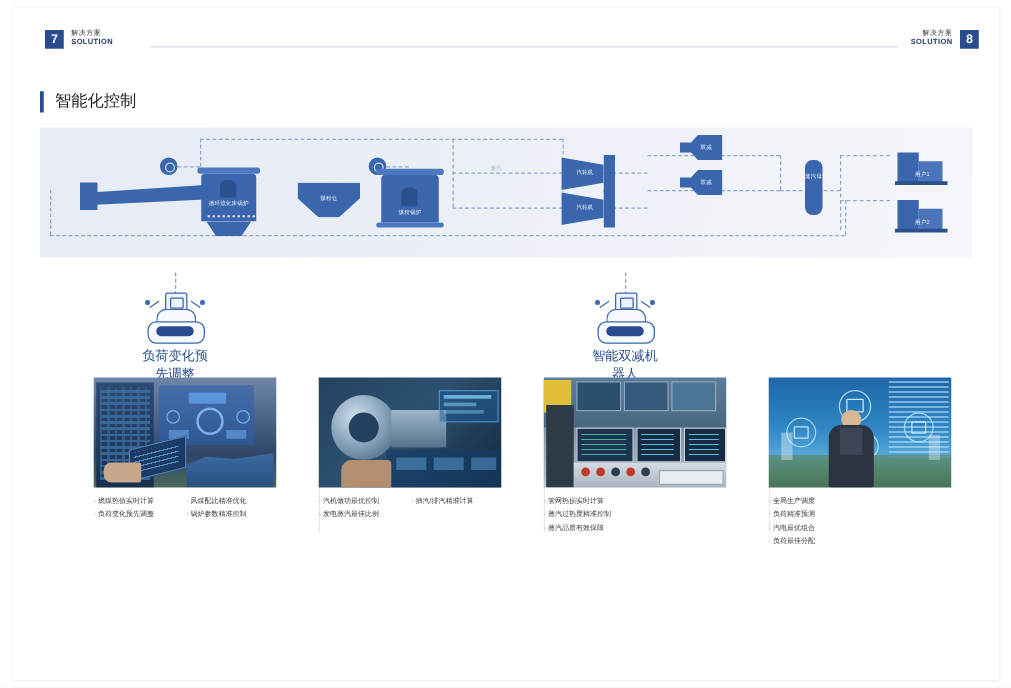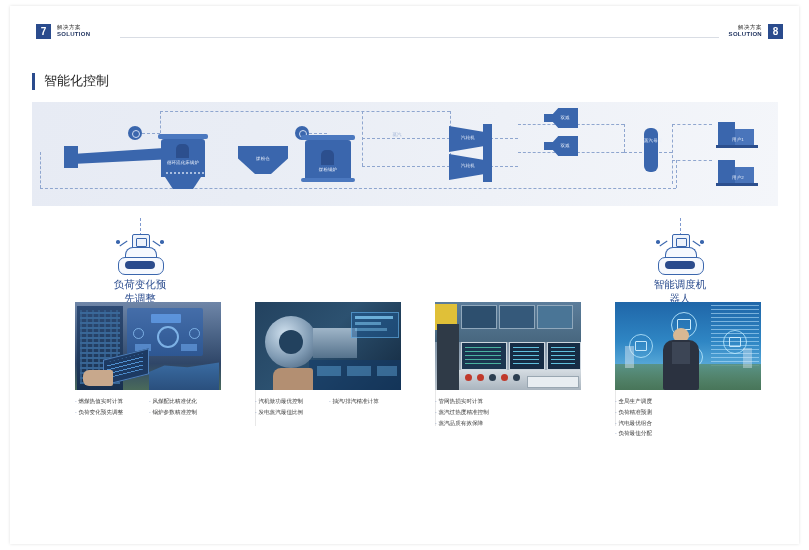--- a/index.html
+++ b/index.html
@@ -220,33 +220,33 @@
         <div class="r-ant l"></div>
         <div class="r-ant r"></div>
         <div class="r-antdot l"></div>
         <div class="r-antdot r"></div>
         <div class="r-head"></div>
         <div class="r-body"></div>
         <div class="r-visor"></div>
       </div>
       <div class="rlabel">负荷变化预先调整</div>
     </div>
-    <div class="rcol" style="left:618px;">
+    <div class="rcol" style="left:438px;">
       <div class="rstem"></div>
       <div class="robot">
         <div class="r-badge"></div>
         <div class="r-ant l"></div>
         <div class="r-ant r"></div>
         <div class="r-antdot l"></div>
         <div class="r-antdot r"></div>
         <div class="r-head"></div>
         <div class="r-body"></div>
         <div class="r-visor"></div>
       </div>
-      <div class="rlabel">智能调度机器人</div>
+      <div class="rlabel">智能双减机器人</div>
     </div>
   </div>
 
   <div class="cards">
 
     <div class="card" style="left:43px;">
       <div class="photo" style="background:linear-gradient(180deg,#6f86a8 0%,#4a6386 38%,#2f4668 70%,#4a6a5a 100%);">
         <div class="ph-el" style="left:2px;top:4px;width:46px;height:84px;background:linear-gradient(180deg,#2d4a74,#18304f);"></div>
         <div class="ph-el" style="left:5px;top:8px;width:40px;height:74px;background:repeating-linear-gradient(0deg,#3d6ea0 0 2px,transparent 2px 5px),repeating-linear-gradient(90deg,#355f8d 0 2px,transparent 2px 6px);opacity:.85;"></div>
         <div class="ph-el" style="left:52px;top:6px;width:76px;height:48px;background:rgba(40,95,175,.55);border-radius:2px;"></div>

